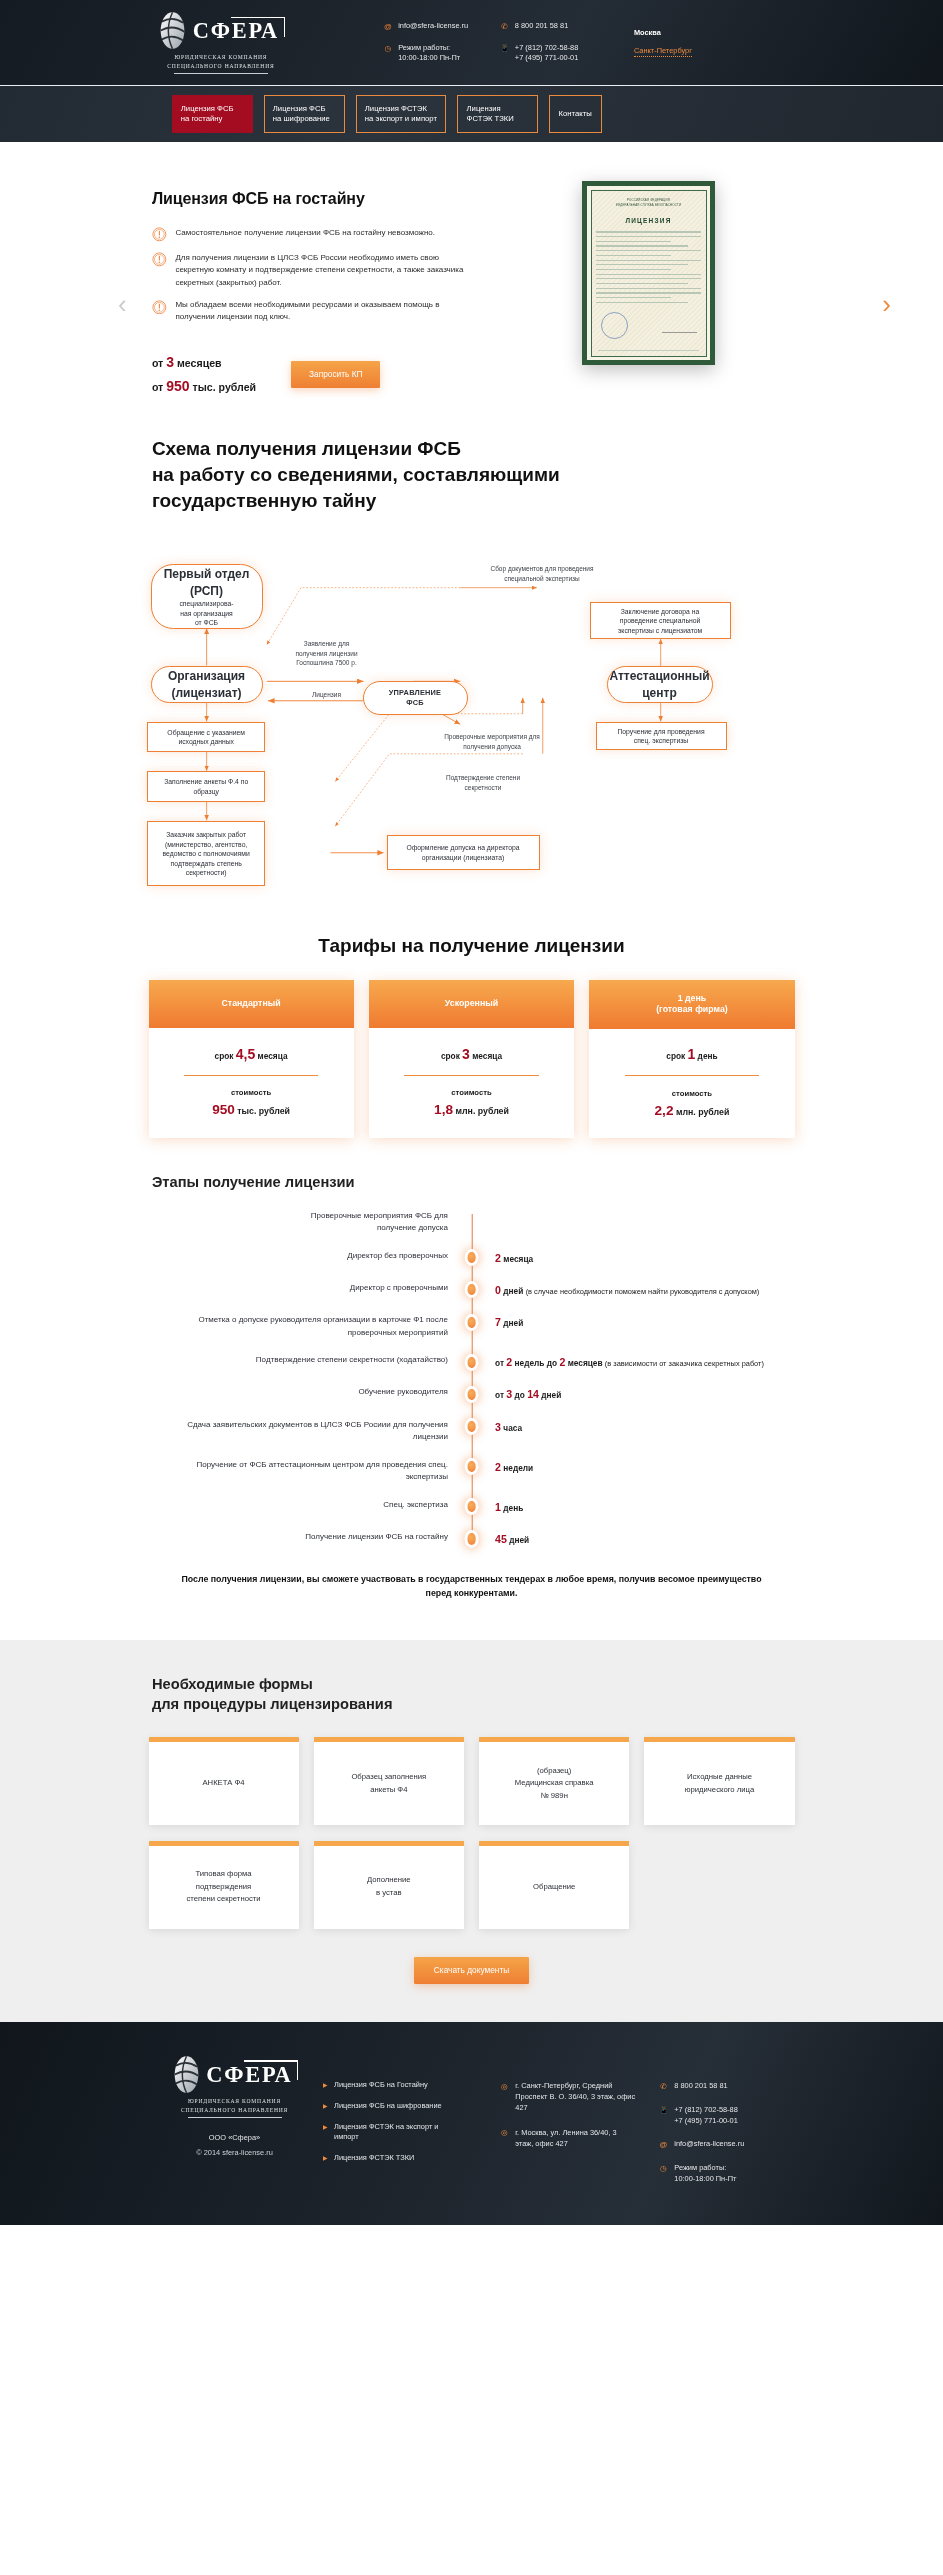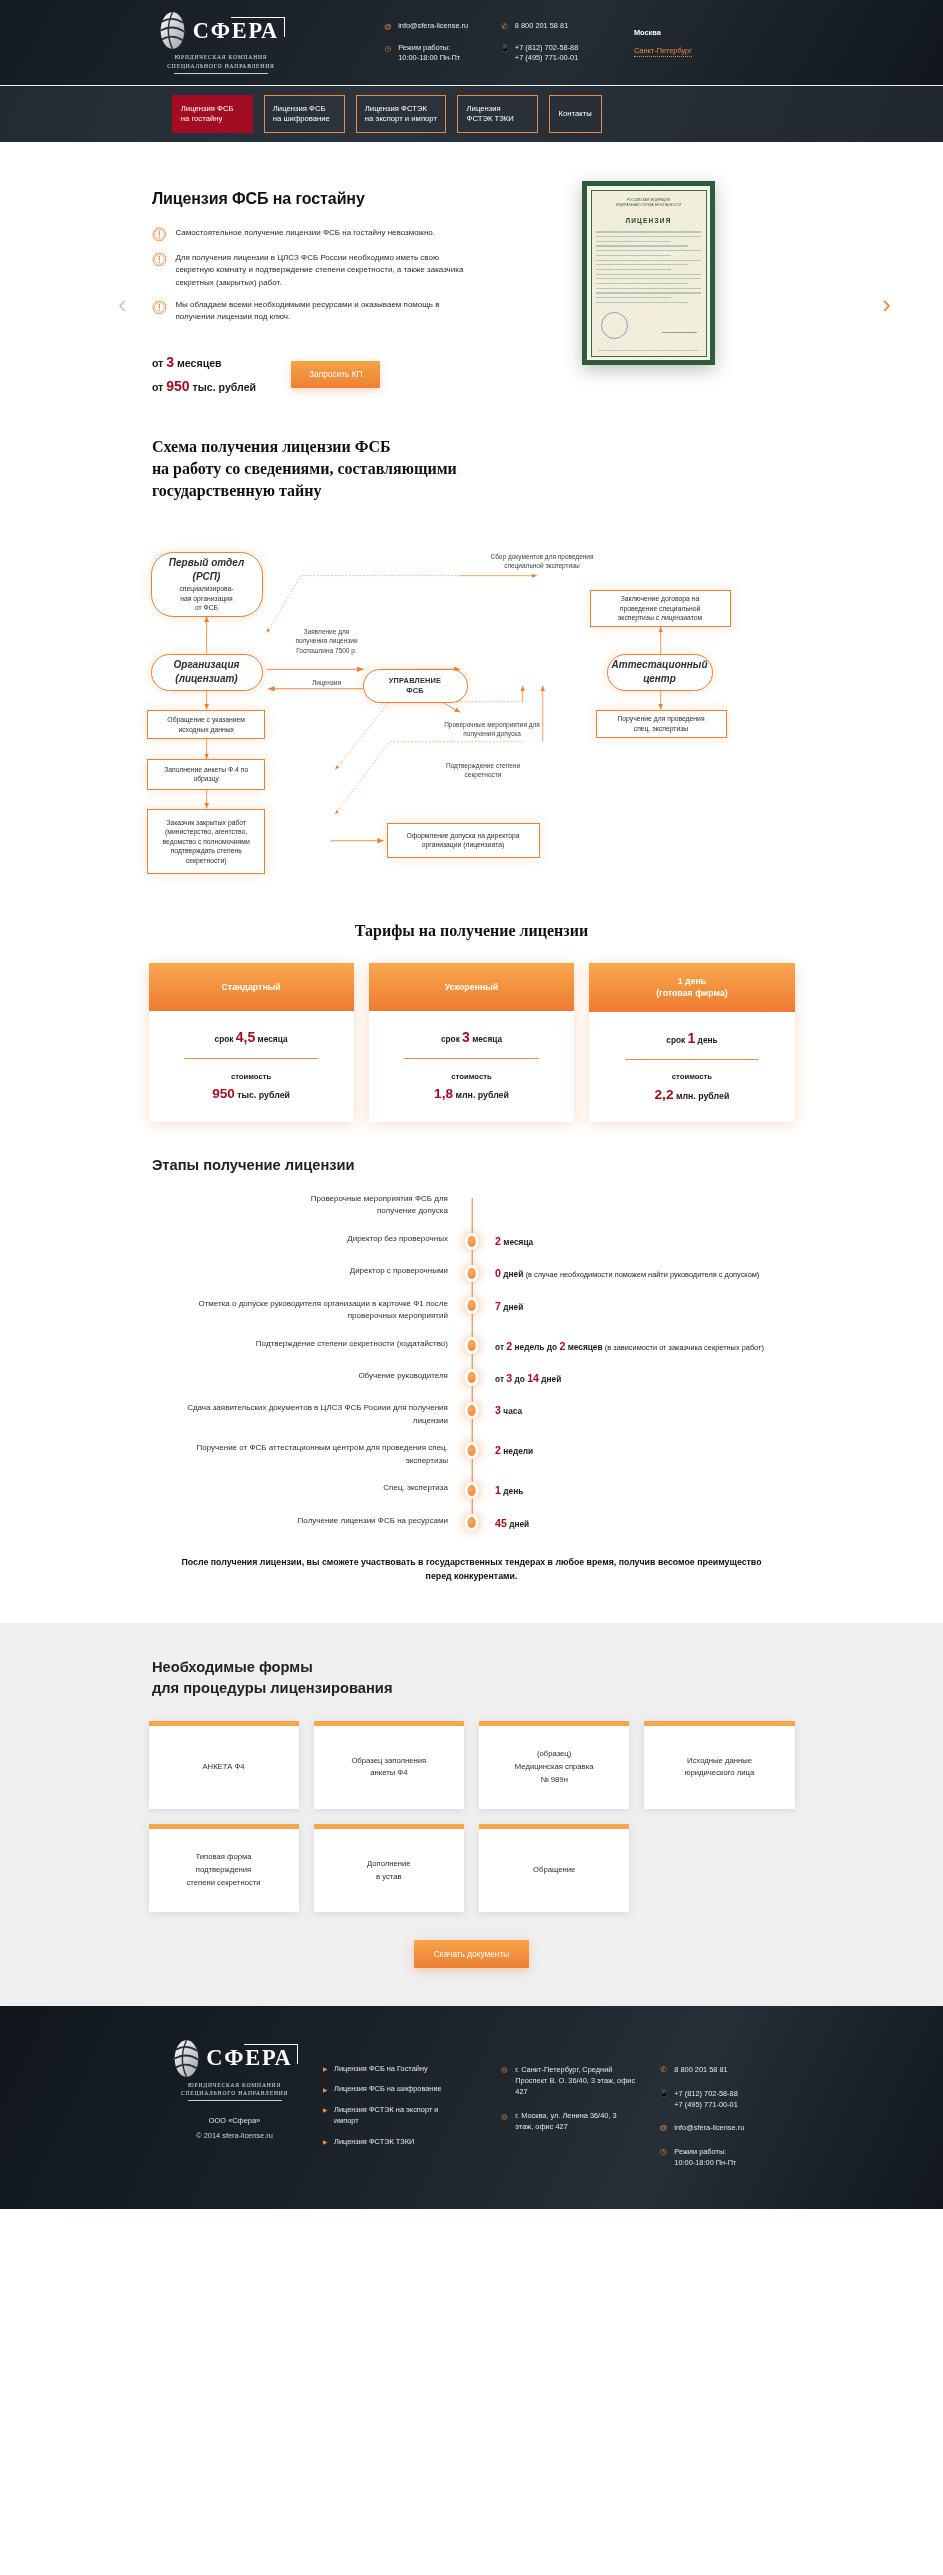--- a/index.html
+++ b/index.html
@@ -106,31 +106,31 @@
   .cert-foot { position:absolute; bottom: 9.4px; left: 10.6px; right: 10.6px; height: 1.2px; background:#c2cfbe;}
 
   .arrow-nav {
     position: absolute; top: 147px; font-size: 26px; color: #ef8b3d; cursor: pointer; user-select: none;
   }
   .arrow-left { left: 118px; color: #c9ccce; }
   .arrow-right { right: 52px; }
 
   
   .scheme { padding: 5.9px 0 23.6px; }
-  .sec-title { font-size: 16px; font-weight: bold; color: #111; line-height: 1.38; padding-left: 22.4px; font-family: Liberation Serif, serif;}
+  .sec-title { font-size: 19px; font-weight: bold; color: #111; line-height: 1.38; padding-left: 22.4px;}
   .scheme-canvas { position: relative; width: 684px; height: 377px; margin-top: 13px; }
   .node {
     position: absolute; border: 0.9px solid #ef7f33; background: #fff;
     display: flex; align-items: center; justify-content: center; text-align: center;
     font-size: 6.8px; color: #2b2f36; line-height: 1.4; padding: 3.5px 4.7px;
     box-shadow: 0 0 10.6px rgba(240,130,55,.22);
   }
   .node.round { border-radius: 22.4px; }
   .node.strong { border-width: 1.8px; font-weight: bold; font-size: 7.4px; letter-spacing: 0.2px;}
-  .node b { display: block; font-size: 10px; font-style: italic; }
+  .node b { display: block; font-size: 12px; }
   .lbl { position: absolute; font-size: 6.5px; color: #3a3f46; text-align: center; line-height: 1.45; }
   .scheme-canvas svg { position: absolute; inset: 0; width: 100%; height: 100%; pointer-events: none;}
 
   
   .tariffs { padding: 4.7px 0 27px; }
   .tcards { display: flex; gap: 15.3px; margin-top: 21px; padding: 0 19px;}
   .tcard { flex: 1; background: #fff; box-shadow: 0 1.8px 13px rgba(240,130,55,.30); }
   .thead {
     background: linear-gradient(180deg,#f7a94e 0%,#ef7a30 100%);
     color: #fff; font-size: 8.8px; font-weight: bold; text-align: center;
@@ -628,21 +628,21 @@
       <div class="srow">
         <div class="scol-l">Спец. экспертиза</div>
         <span class="dot"></span>
         <div class="scol-r">
           <b>1</b>
           <span>день</span>
         </div>
       </div>
 
       <div class="srow">
-        <div class="scol-l">Получение лицензии ФСБ на ресурсами</div>
+        <div class="scol-l">Получение лицензии ФСБ на гостайну</div>
         <span class="dot"></span>
         <div class="scol-r">
           <b>45</b>
           <span>дней</span>
         </div>
       </div>
     </div>
 
     <div class="after-note">После получения лицензии, вы сможете участвовать в государственных тендерах в любое время, получив весомое преимущество перед конкурентами.</div>
   </div>

